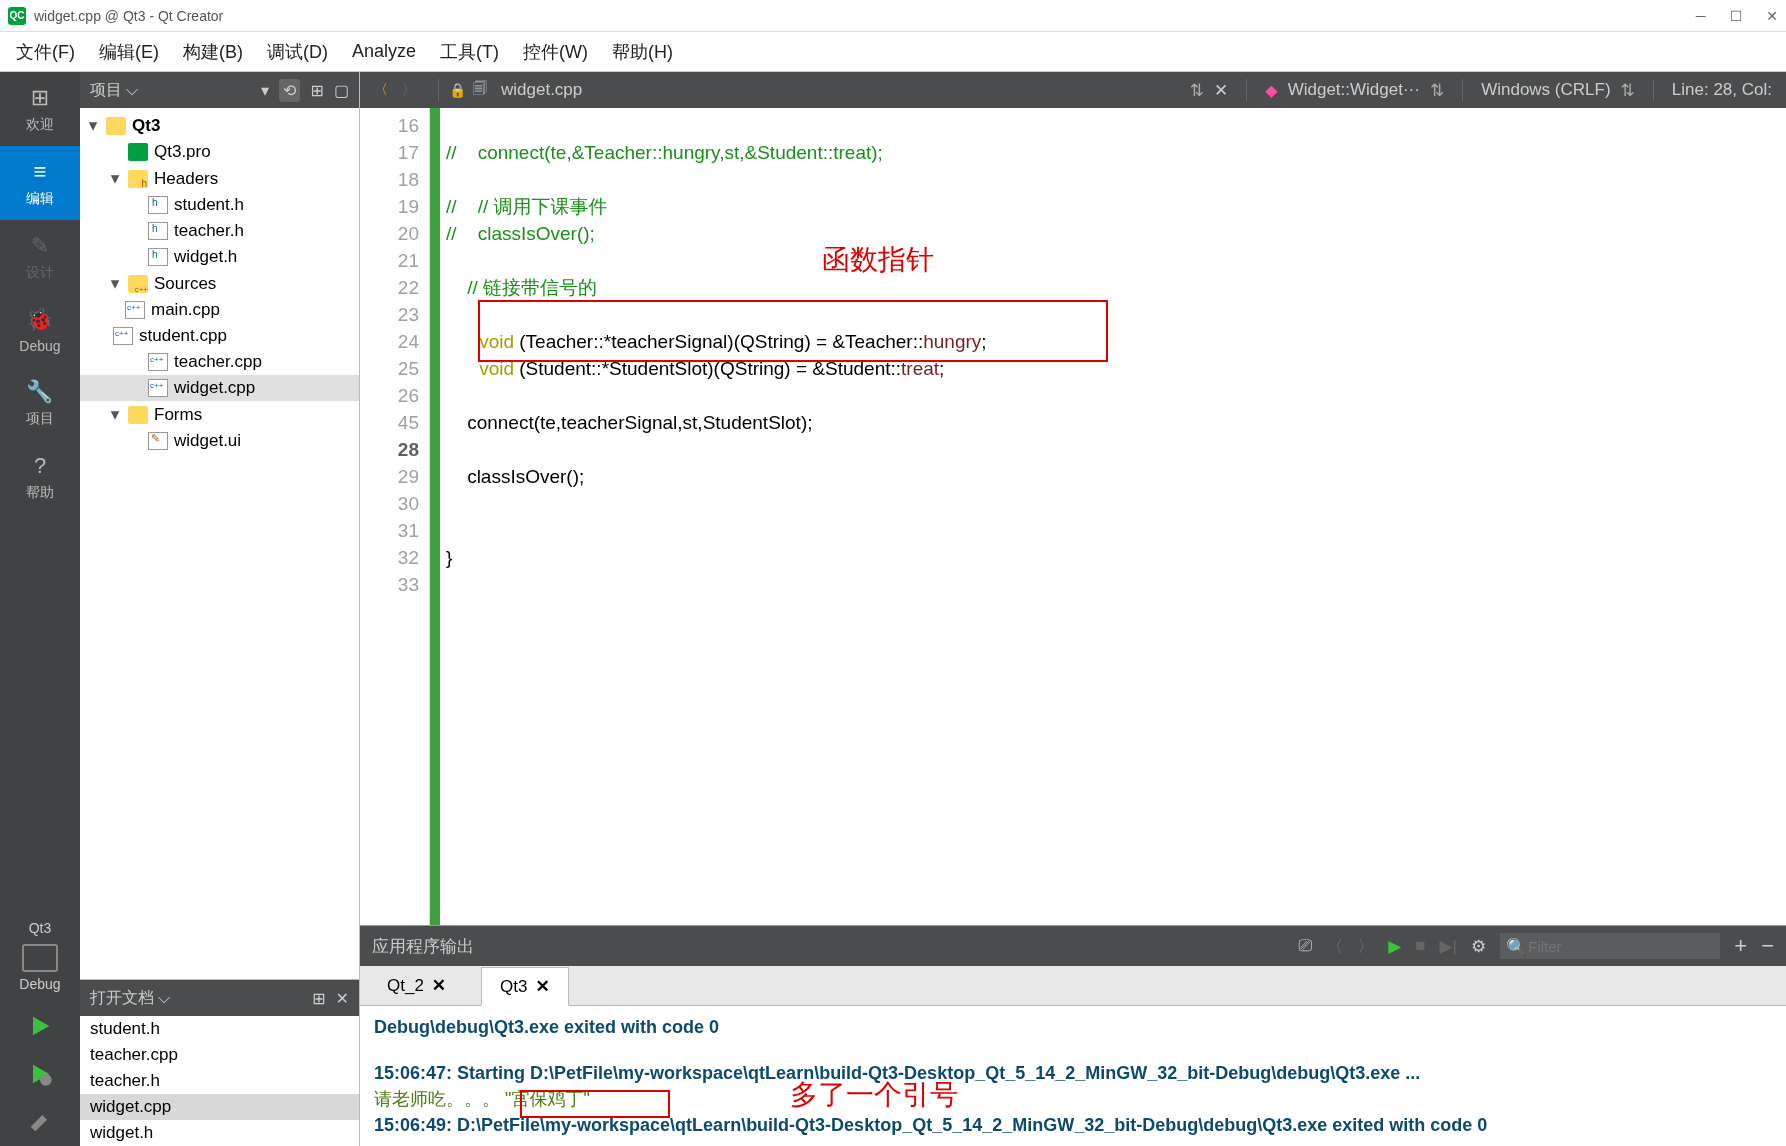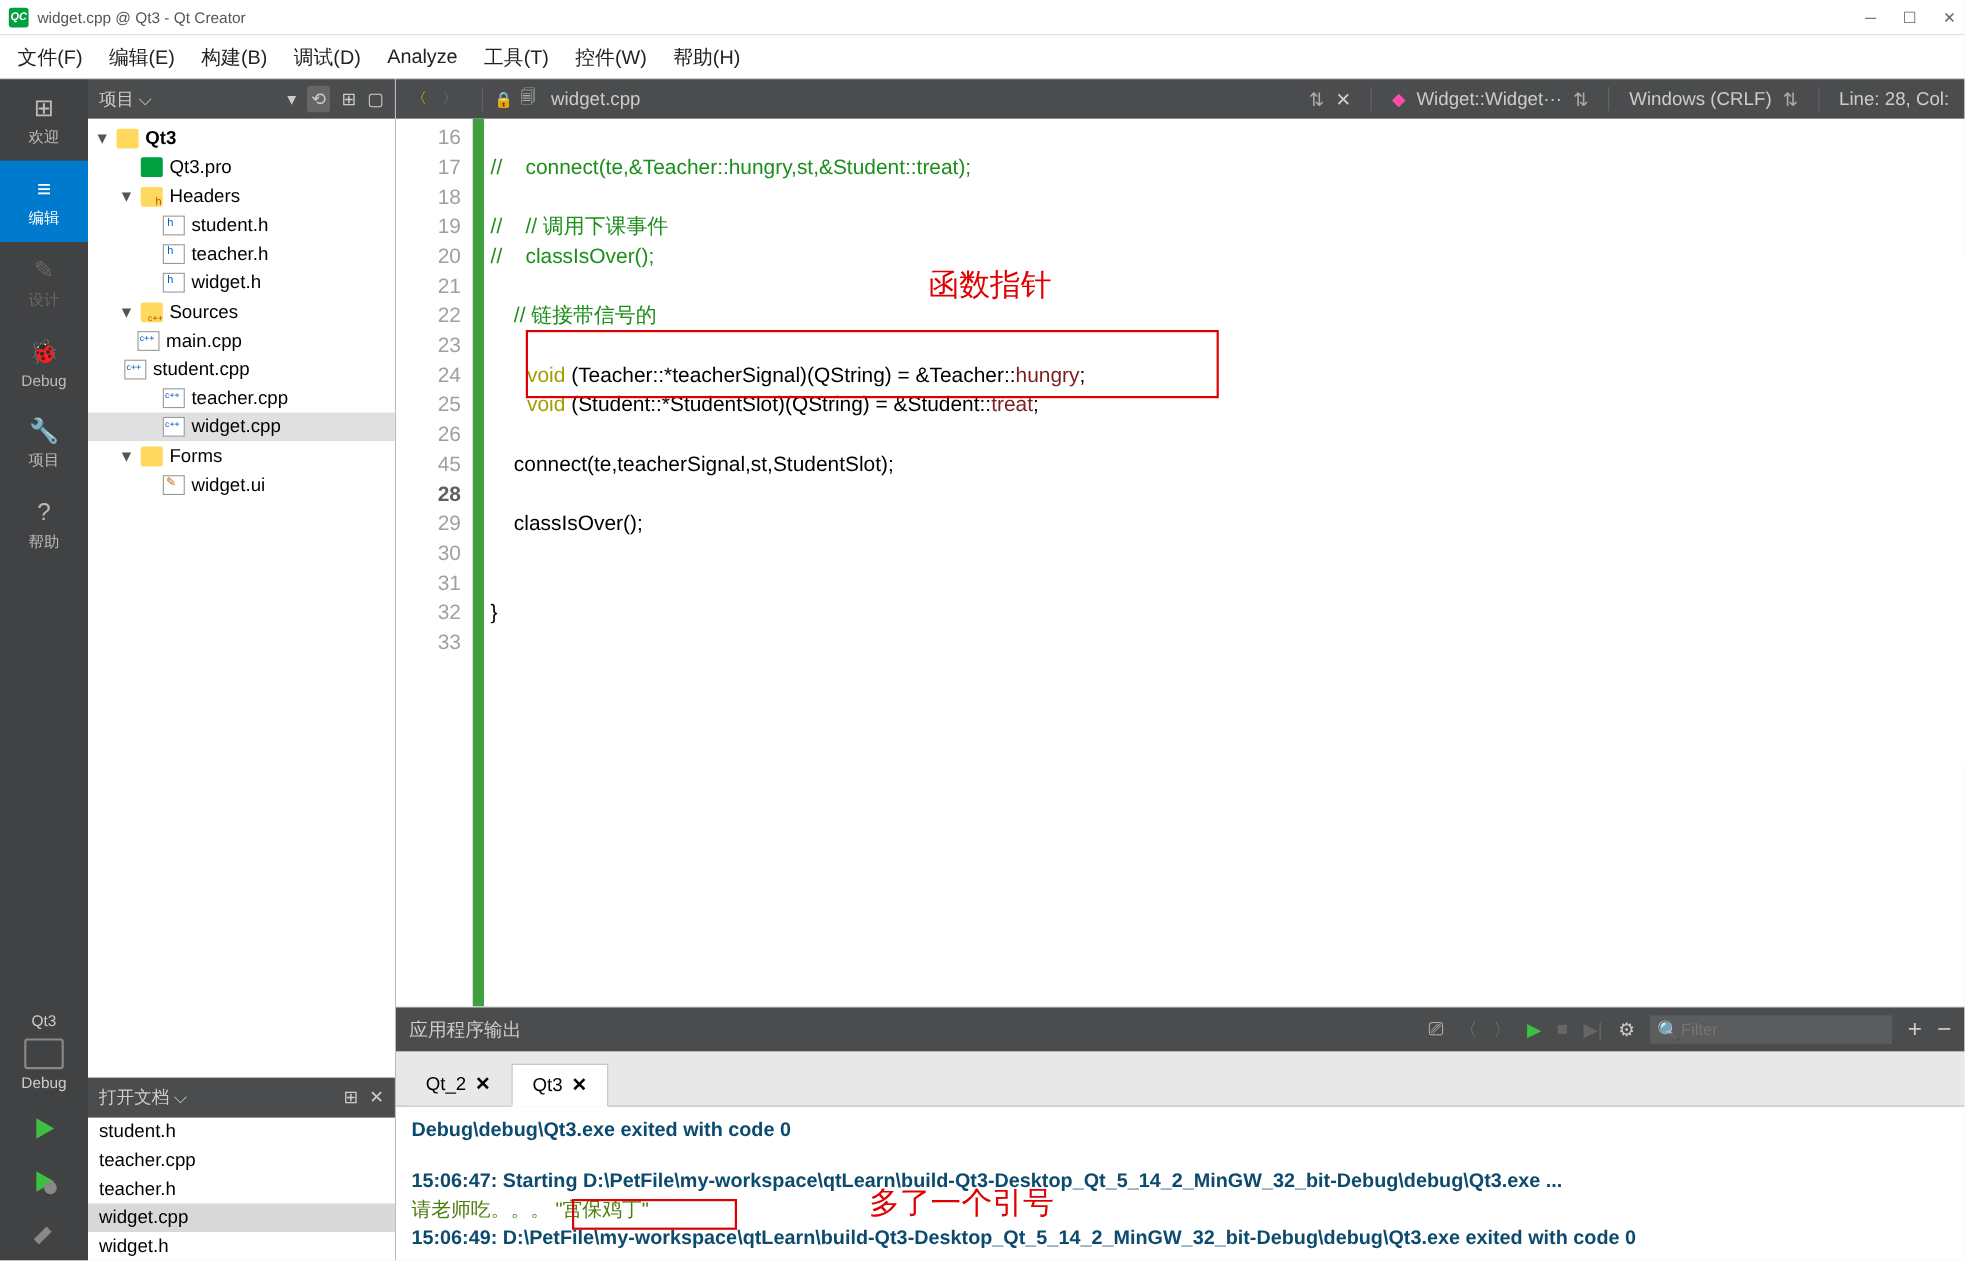--- a/index.html
+++ b/index.html
@@ -1,20 +1,20 @@
 <!DOCTYPE html>
 <html><head>
 <meta charset="utf-8">
 <style>
 * { margin:0; padding:0; box-sizing:border-box; font-family:"Microsoft YaHei",Arial,sans-serif; }
 body { width:1786px; height:1146px; background:#f0f0f0; overflow:hidden; font-size:14px; }
 
 
 .titlebar { height:32px; background:#fff; display:flex; align-items:center; padding:0 8px; gap:8px; border-bottom:1px solid #ddd; }
-.titlebar .icon-qc { width:18px; height:18px; background:#00a040; border-radius:3px; display:flex; align-items:center; justify-content:center; color:#fff; font-size:10px; font-weight:bold;font-style:italic; }
+.titlebar .icon-qc { width:18px; height:18px; background:#00a040; border-radius:3px; display:flex; align-items:center; justify-content:center; color:#fff; font-size:10px; font-weight:bold; }
 .titlebar .title-text { color:#555; font-size:14px; }
 .titlebar .winbtns { margin-left:auto; display:flex; gap:24px; color:#666; }
 .titlebar .winbtns span { cursor:pointer; font-size:14px; }
 
 
 .menubar { height:40px; background:#fff; display:flex; align-items:center; padding:0 6px; gap:4px; border-bottom:1px solid #ccc; }
 .menubar .item { padding:6px 10px; color:#222; font-size:18px; cursor:pointer; }
 
 
 .main { display:flex; height:calc(1146px - 72px); }
@@ -87,21 +87,21 @@
 .redbox { position:absolute; border:2px solid #e00000; pointer-events:none; }
 .redlabel { position:absolute; color:#e00000; font-size:28px; font-family:"Microsoft YaHei"; }
 
 
 .outpane { border-top:1px solid #999; background:#fff; display:flex; flex-direction:column; }
 .outhdr { height:40px; background:#4a4c4e; display:flex; align-items:center; color:#ccc; padding:0 12px; gap:12px; font-size:17px; }
 .outhdr .tools { margin-left:auto; display:flex; align-items:center; gap:14px; }
 .outhdr .filter { background:#5a5c5e; border:none; color:#ccc; padding:4px 8px 4px 28px; width:220px; height:26px; font-size:15px; }
 .filterwrap { position:relative; }
 .filterwrap .mag { position:absolute; left:6px; top:4px; color:#ccc; }
-.outtabs { height:50px; background:#e8e8e8; display:flex; align-items:flex-end; padding:0 8px; gap:0; border-bottom:1px solid #bbb; }
+.outtabs { height:40px; background:#e8e8e8; display:flex; align-items:flex-end; padding:0 8px; gap:16px; border-bottom:1px solid #bbb; }
 .otab { padding:8px 18px; background:#e8e8e8; border:1px solid transparent; display:flex; align-items:center; gap:8px; cursor:pointer; font-size:17px; }
 .otab.active { background:#fff; border:1px solid #bbb; border-bottom:1px solid #fff; position:relative; top:1px; }
 .otab .tx { cursor:pointer; font-weight:bold; }
 .outbody { padding:8px 14px; font-family:Consolas,monospace; font-size:18px; line-height:26px; color:#555; position:relative; }
 .outbody .b { color:#0c4a6e; font-weight:bold; }
 .outbody .g { color:#4d7c0f; }
 
 </style>
 </head>
 <body>
@@ -331,21 +331,21 @@
     <span class="kw">void</span><span> (Teacher::*teacherSignal)(QString) = &amp;Teacher::</span><span class="var">hungry</span><span>;</span>
     <span class="kw">void</span><span> (Student::*StudentSlot)(QString) = &amp;Student::</span><span class="var">treat</span><span>;</span>
 
     <span>connect(te,teacherSignal,st,StudentSlot);</span>
 
     <span>classIsOver();</span>
 
 
 <span>}</span>
         <div class="redbox" style="left:38px; top:192px; width:630px; height:62px;"></div>
-        <div class="redlabel" style="left:404px; top:138px;">函数指针</div>
+        <div class="redlabel" style="left:382px; top:138px;">函数指针</div>
       </div>
     </div>
 
     <div class="outpane">
       <div class="outhdr">
         <span>应用程序输出</span>
         <div class="tools">
           <span>⎚</span>
           <span style="color:#777">〈</span>
           <span style="color:#777">〉</span>

